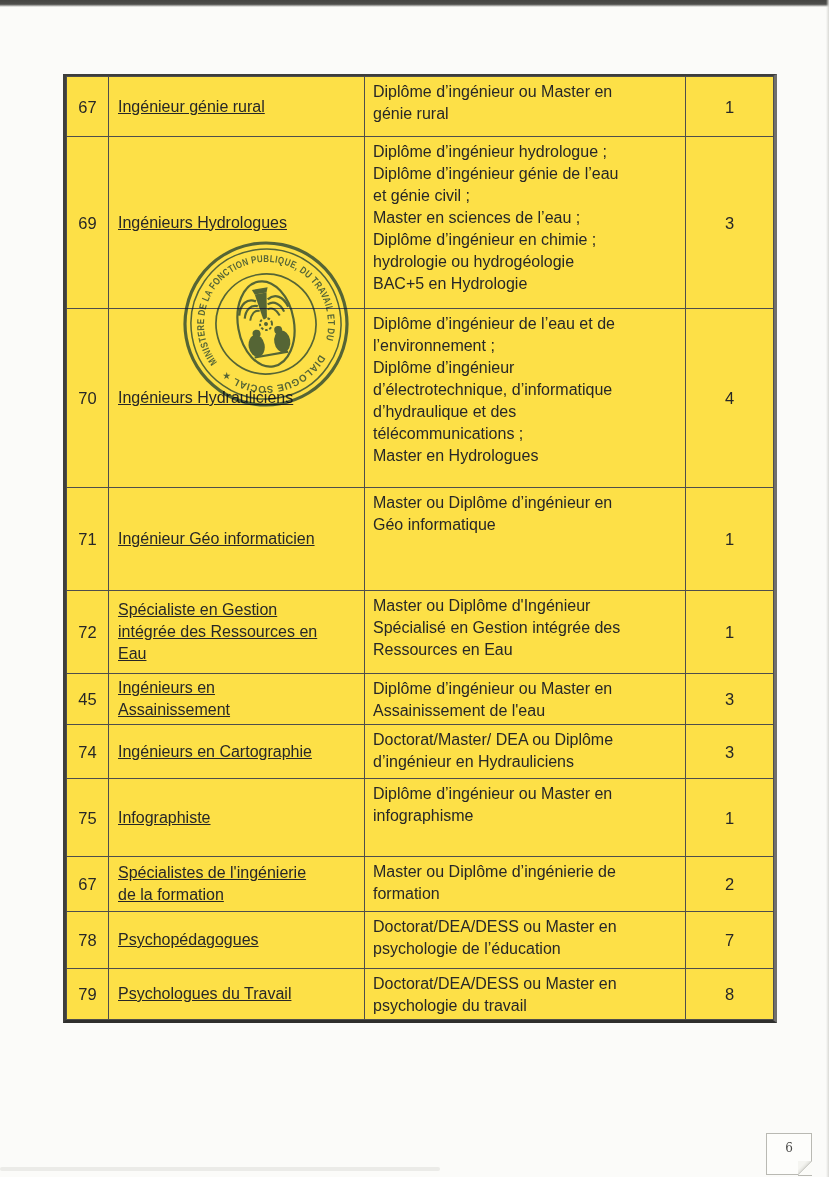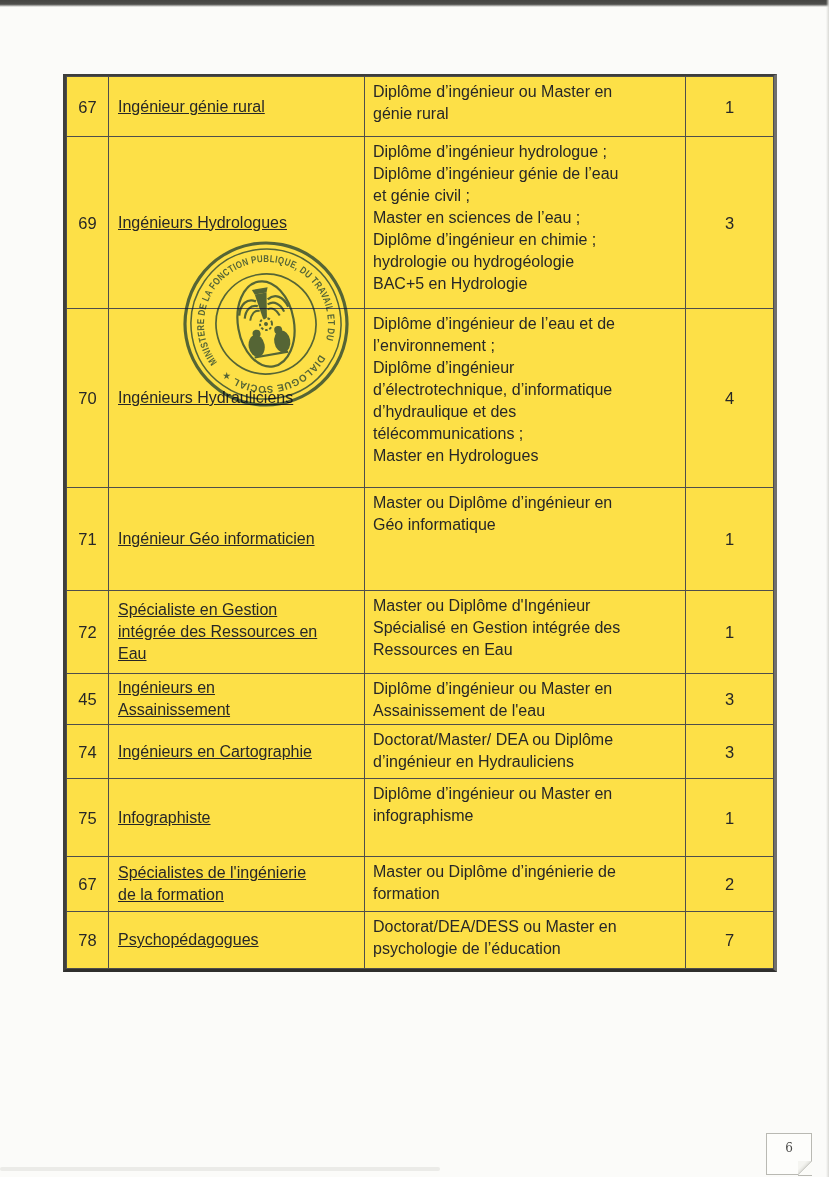--- a/index.html
+++ b/index.html
@@ -159,20 +159,27 @@
             <td class="diploma-col">Master ou Diplôme d’ingénierie de
 formation</td>
             <td class="count-col">2</td>
           </tr>
           <tr style="height: 57px;">
             <td class="num-col">78</td>
             <td class="title-col">Psychopédagogues</td>
             <td class="diploma-col">Doctorat/DEA/DESS ou Master en
 psychologie de l’éducation</td>
             <td class="count-col">7</td>
+          </tr>
+          <tr style="height: 45px;">
+            <td class="num-col">79</td>
+            <td class="title-col">Psychologues du Travail</td>
+            <td class="diploma-col">Doctorat/DEA/DESS ou Master en
+psychologie du travail</td>
+            <td class="count-col">8</td>
           </tr>
         </tbody>
     </table>
   </div>
 
   <svg class="stamp-svg" viewBox="-100 -100 200 200" id="stamp" style="color: rgb(62, 95, 179);">
     <g transform="rotate(-10)" stroke="currentColor" fill="none">
       <circle r="81" stroke-width="3.2"></circle>
       <circle r="75" stroke-width="1.5"></circle>
       <circle r="50" stroke-width="1.7"></circle>

